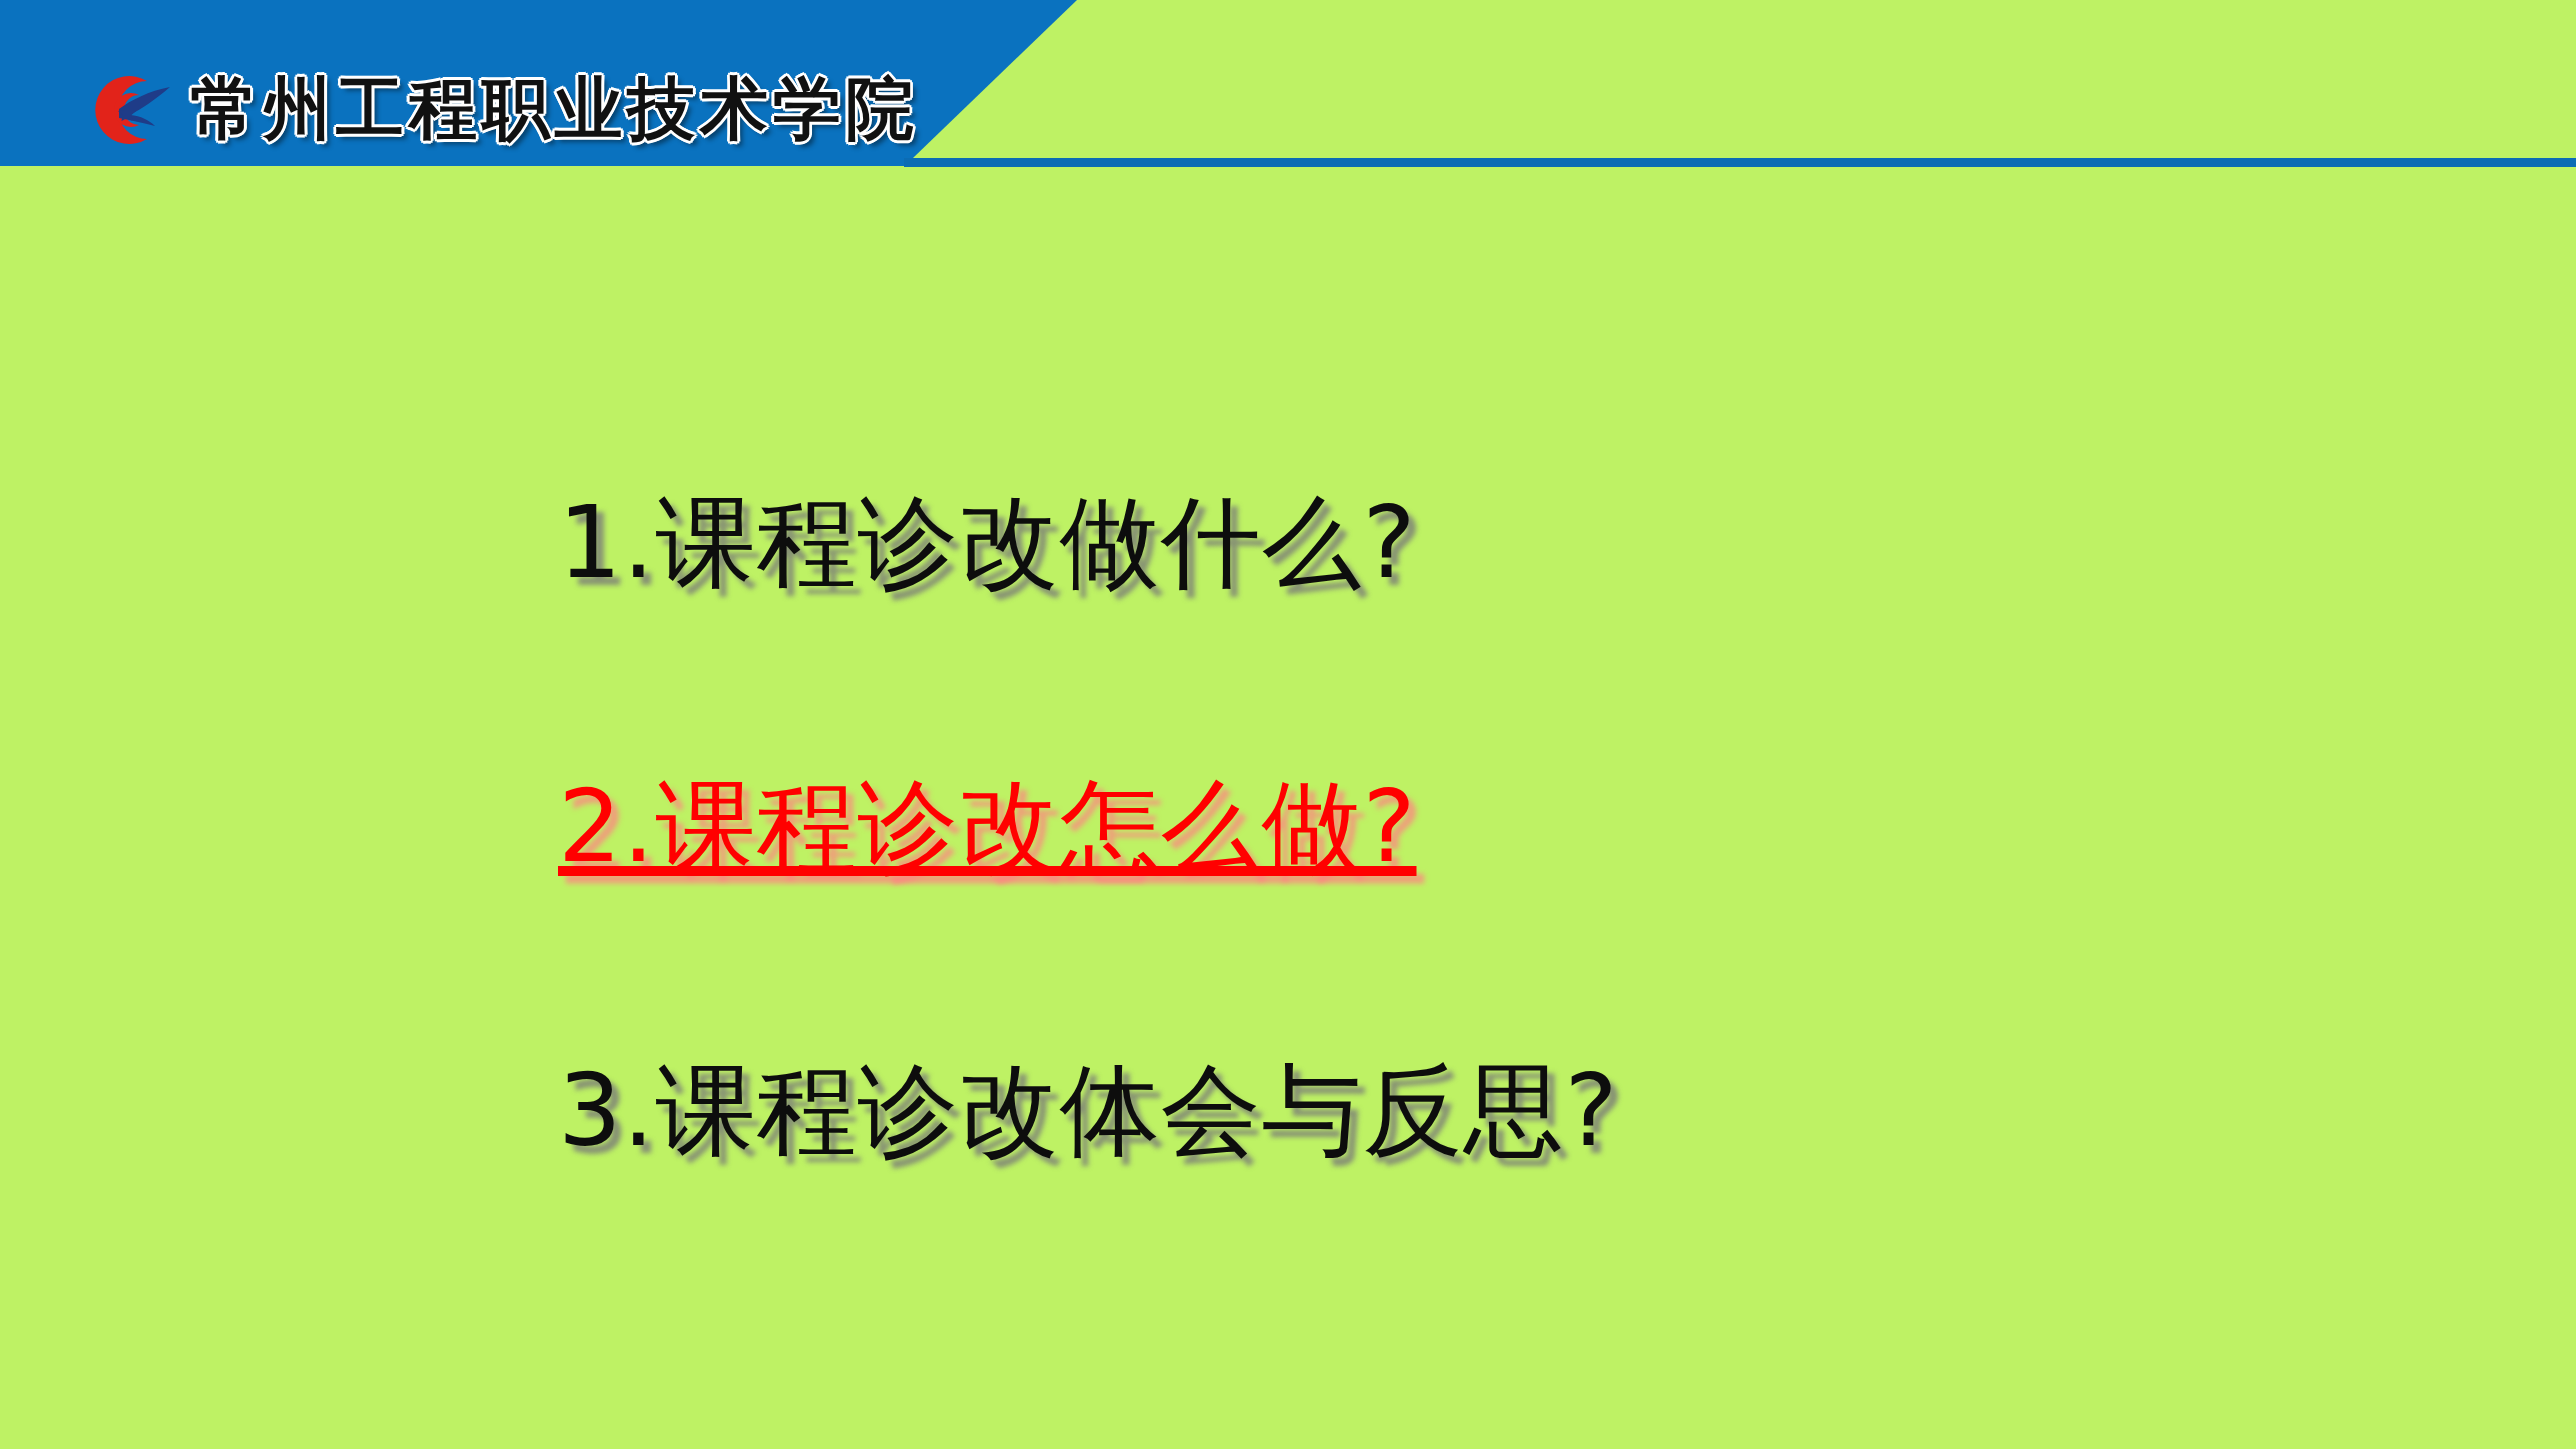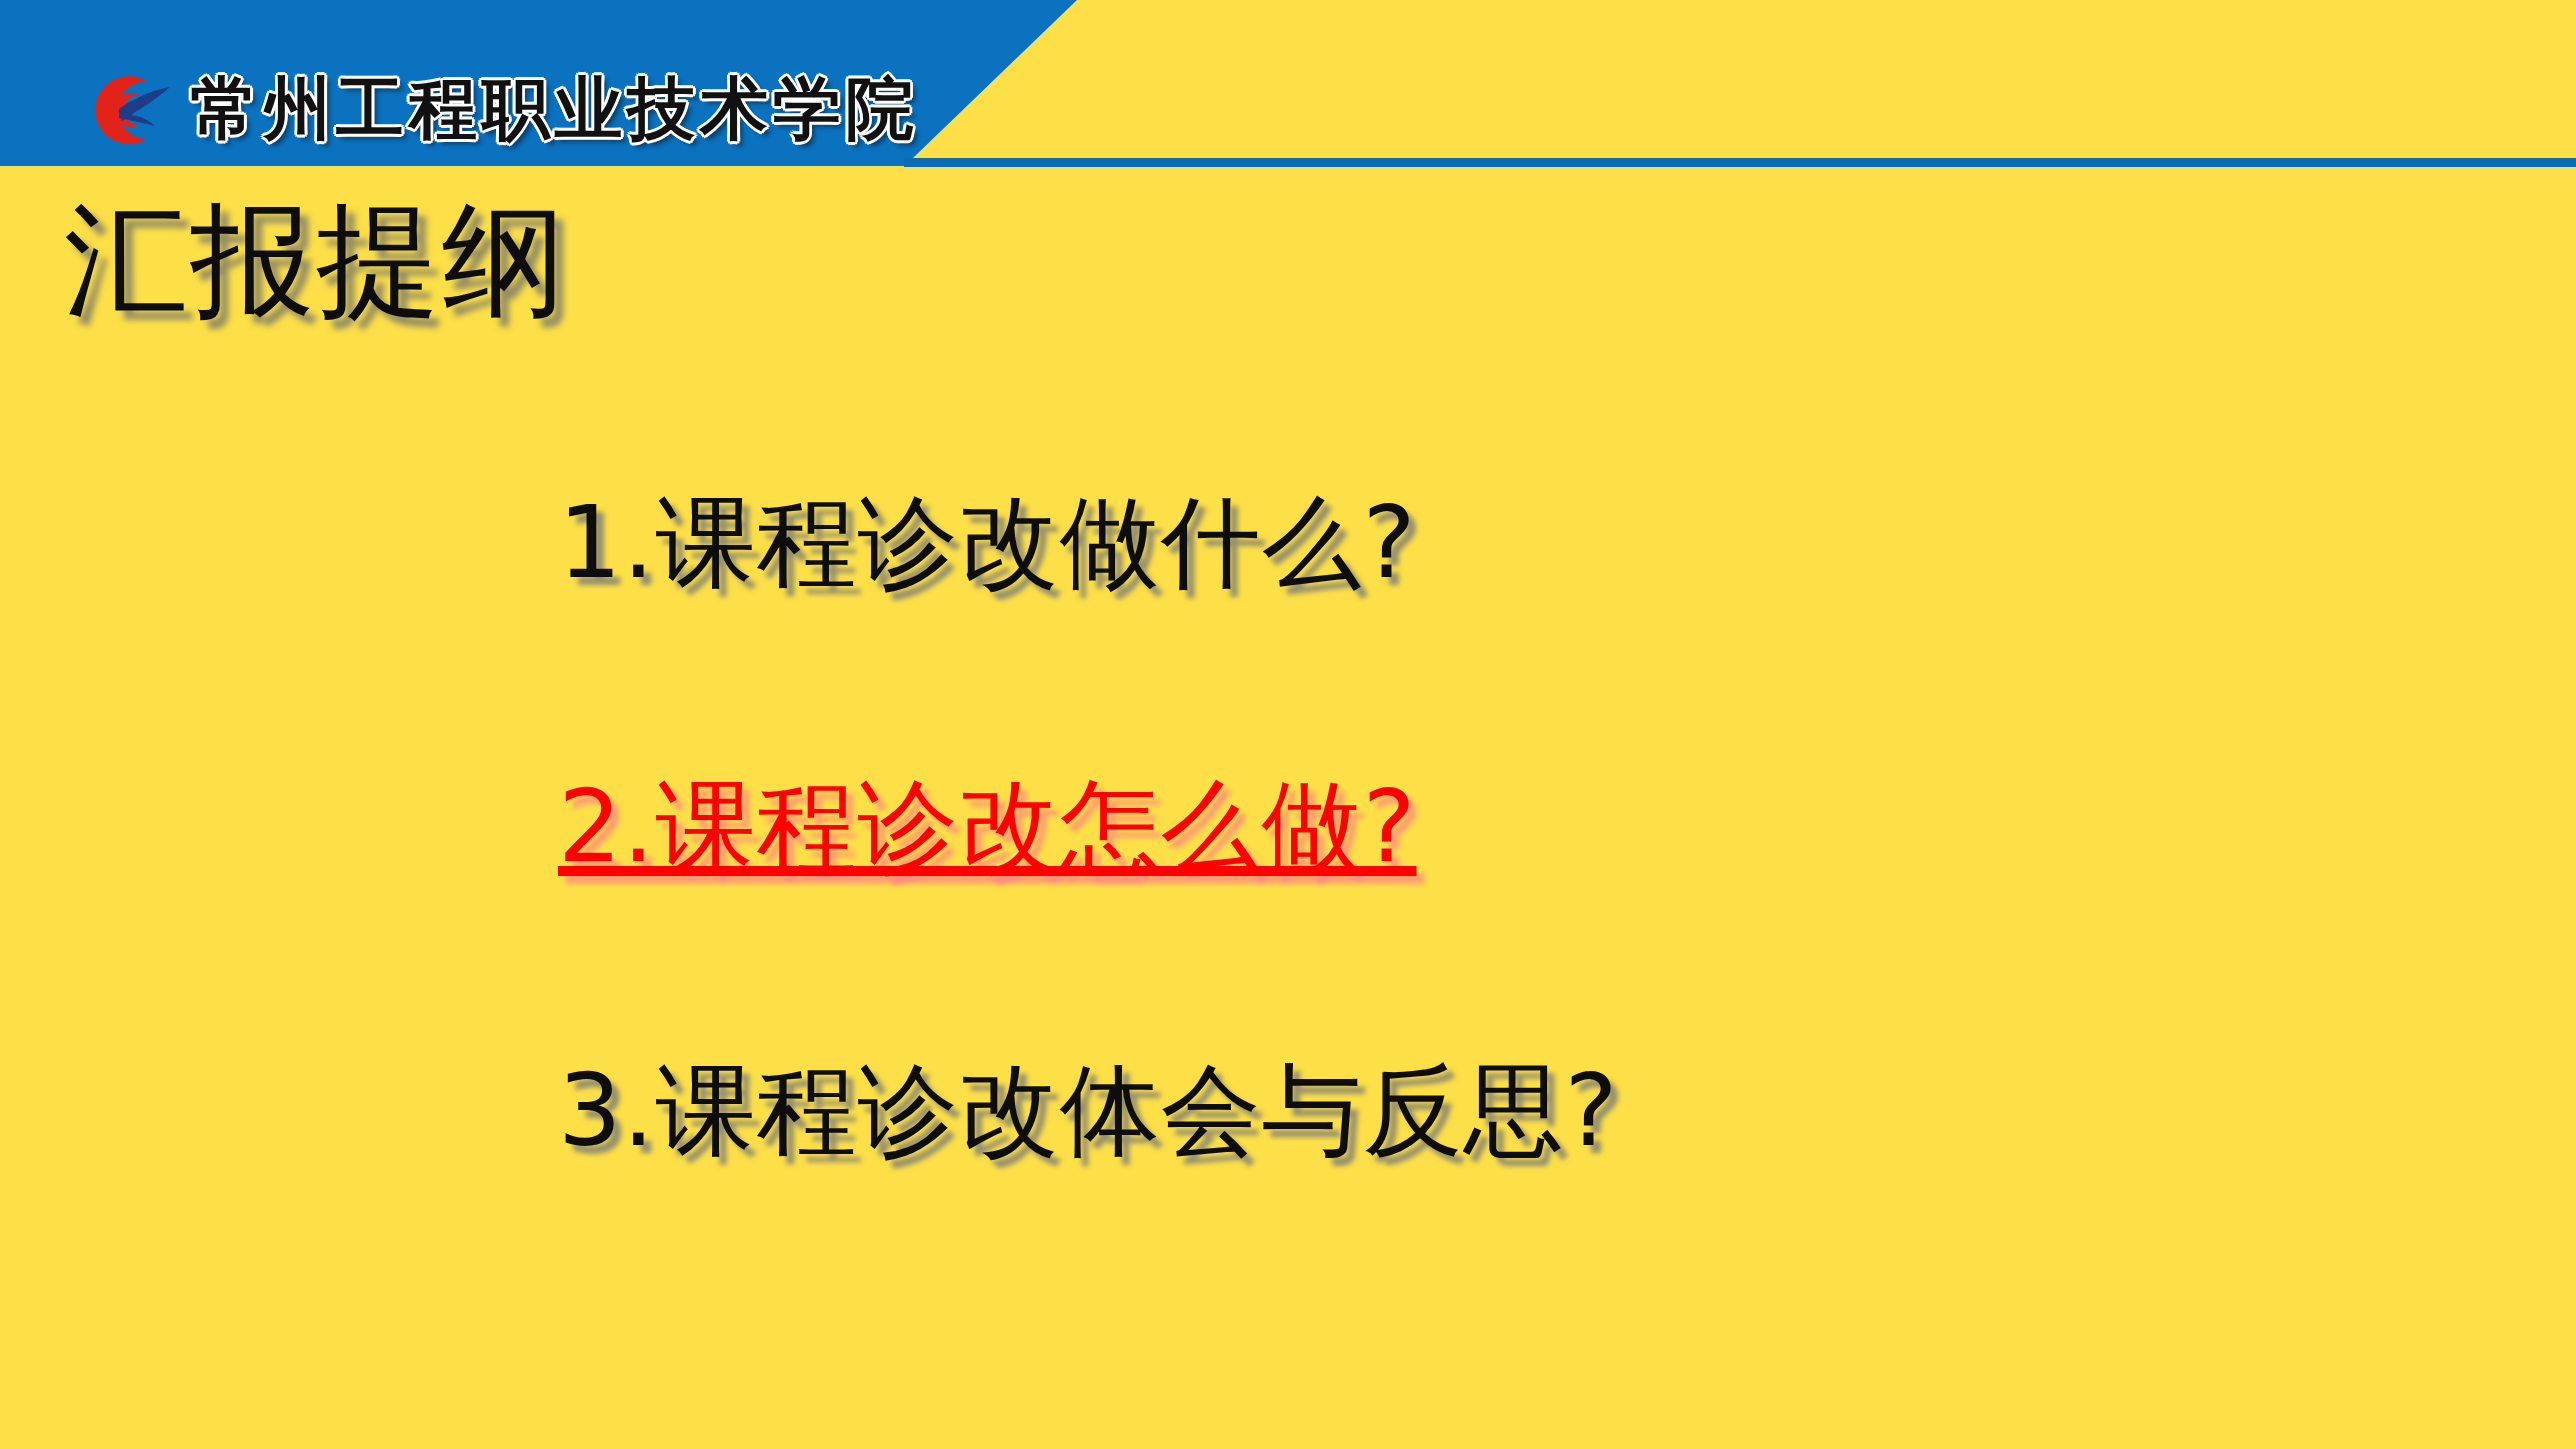--- a/index.html
+++ b/index.html
@@ -8,21 +8,21 @@
     background: #ffffff;
   }
   body {
     font-family: "DejaVu Sans", "Liberation Sans", sans-serif;
   }
 
   .slide {
     position: relative;
     width: 2576px;
     height: 1450px;
-    background: #fde047;
+    background: #bef264;
     overflow: hidden;
   }
 
   
   .header-band {
     position: absolute;
     left: 0;
     top: 0;
     width: 1077px;
     height: 166px;
@@ -132,21 +132,20 @@
       <path d="M64 35 A17 17 0 1 0 64 65 A12 12 0 1 1 64 35 Z" fill="#e2231a"></path>
 
       <path d="M44 49 C56 40 74 31 95 27 C80 40 66 49 55 55 C66 56 74 60 80 66
                C68 63 56 60 44 58 Z" fill="#1f3c88"></path>
 
       <path d="M52 44 l3 6 6 1 -4.5 4 1 6 -5.5 -3 -5.5 3 1 -6 -4.5 -4 6 -1 Z" fill="#1f3c88"></path>
     </svg>
     <div class="logo-text">常州工程职业技术学院</div>
   </div>
 
-  <div class="slide-title">汇报提纲</div>
 
   <div class="outline-list">
     <div class="outline-item">1.课程诊改做什么?</div>
     <div class="outline-item accent">2.课程诊改怎么做?</div>
     <div class="outline-item">3.课程诊改体会与反思?</div>
   </div>
 
 </div>
 
 

